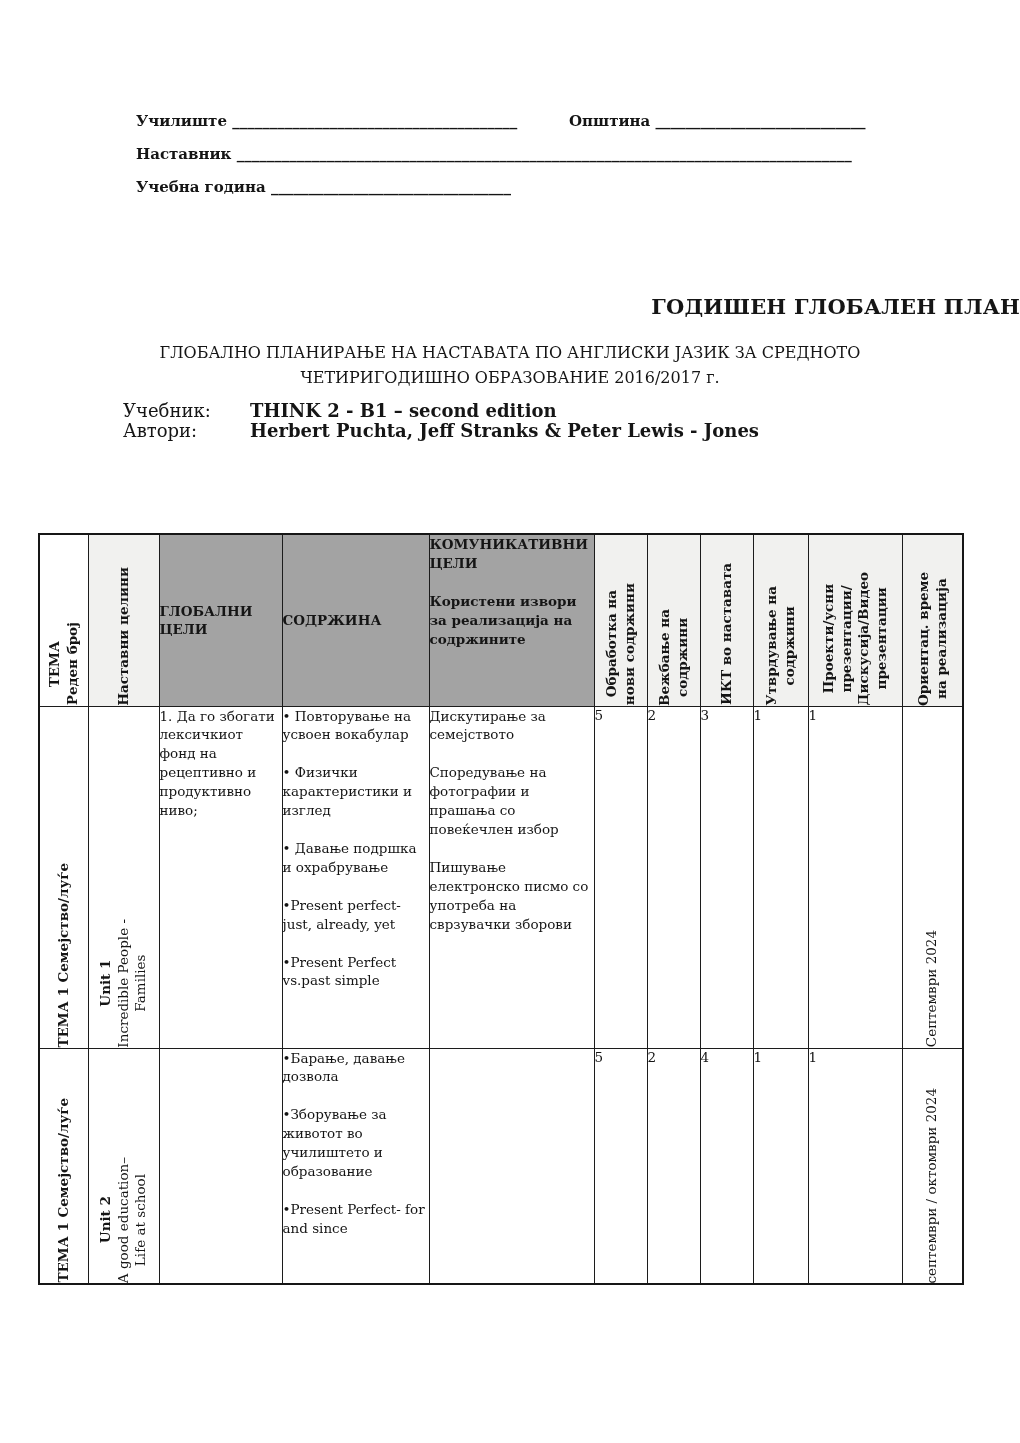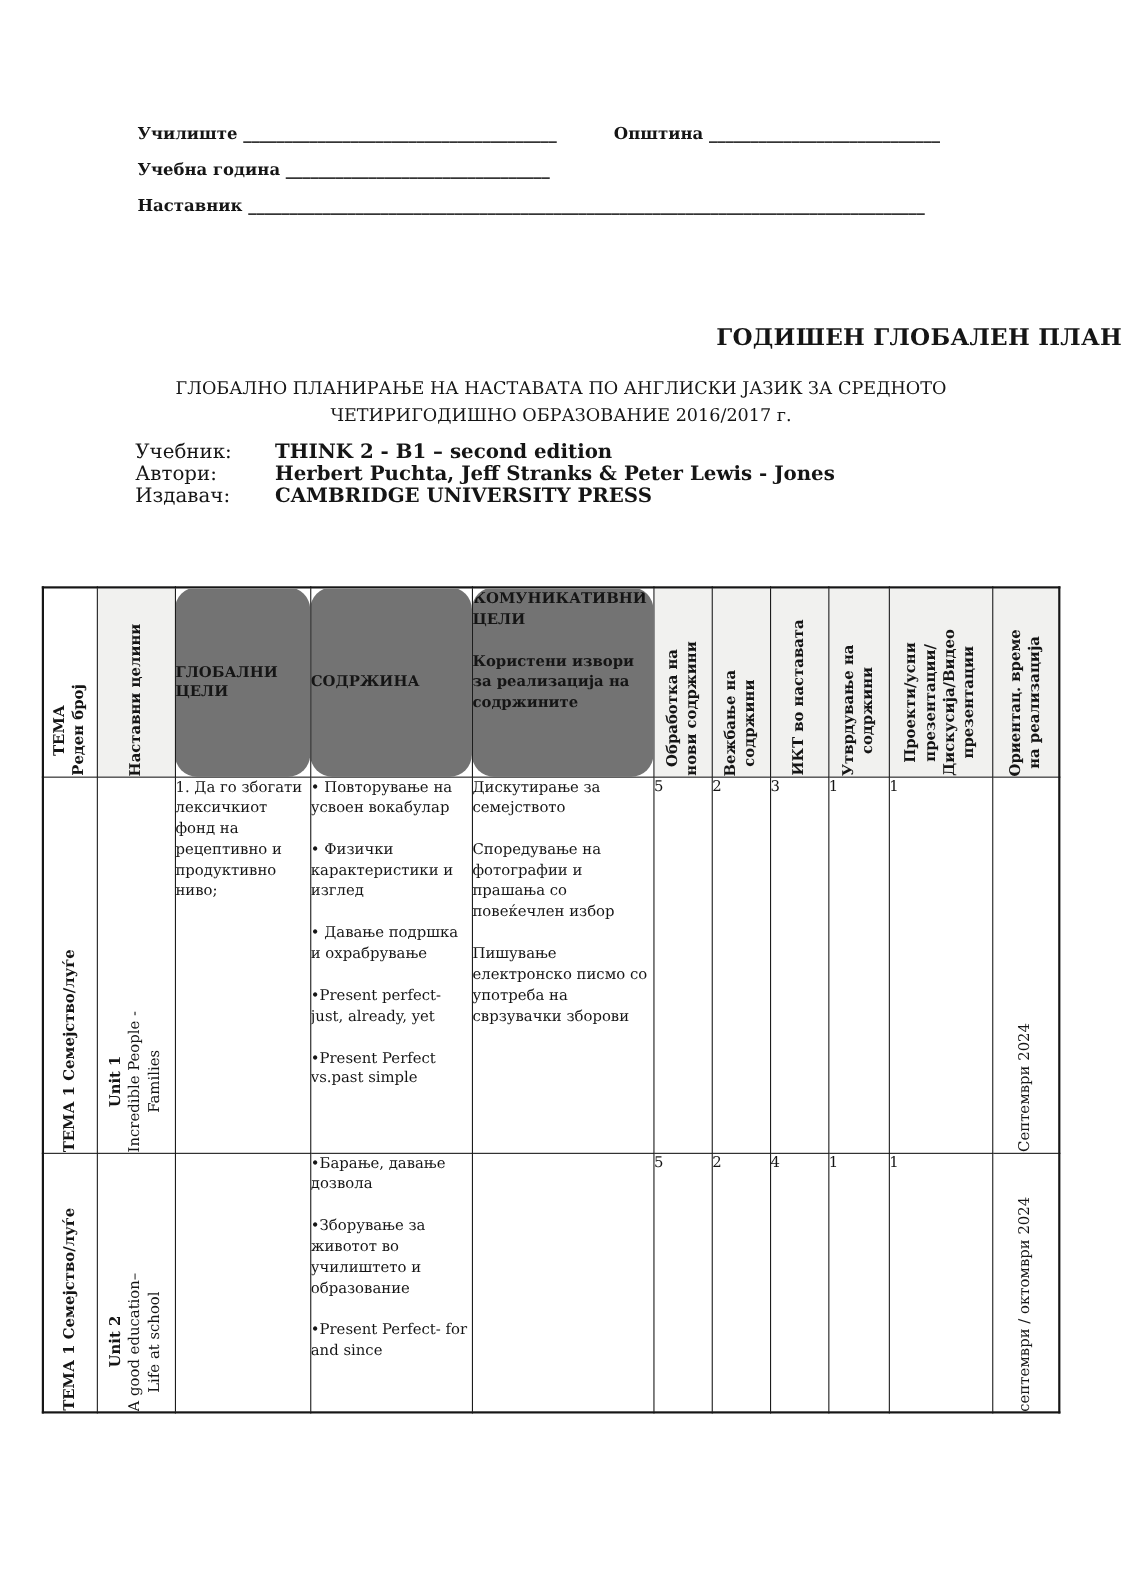--- a/index.html
+++ b/index.html
@@ -1,40 +1,40 @@
 <!DOCTYPE html>
 <html><head>
 <meta charset="utf-8">
 <style>
   html,body{margin:0;padding:0;}
   body{
     width:1020px;height:1443px;position:relative;background:#ffffff;color:#151515;
     font-family:"DejaVu Serif","Liberation Serif",serif;
   }
   
-  .form{position:absolute;left:125px;top:112px;font-size:15px;font-weight:bold;width:860px;}
+  .form{position:absolute;left:136px;top:112px;font-size:15px;font-weight:bold;width:860px;}
   .fline{position:relative;height:33px;white-space:nowrap;}
   .blank{font-weight:bold;letter-spacing:0;}
   .opstina-wrap{position:absolute;left:433px;top:0;}
   .director-wrap{margin-left:20px;}
   
   .title{position:absolute;left:0;top:294px;width:1020px;text-align:right;
          font-size:21px;font-weight:bold;letter-spacing:.2px;}
   .subtitle{position:absolute;left:110px;top:341px;width:800px;text-align:center;
             font-size:16px;line-height:1.55;}
   
   .book{position:absolute;left:123px;top:401px;font-size:18px;}
   .brow{display:flex;line-height:20px;}
   .blabel{width:127px;}
   .bvalue{font-weight:bold;}
   
   #plan{position:absolute;left:38px;top:533px;width:924px;border-collapse:collapse;
         table-layout:fixed;font-size:13.5px;border:2px solid #161616;}
   #plan th,#plan td{border:1.5px solid #1c1c1c;overflow:hidden;padding:0;}
-  .bg-dark{background:#737373;border-radius:20px;}
+  .bg-dark{background:#a3a3a3;}
   .bg-light{background:#f1f1ef;}
   .bg-white{background:#ffffff;}
   .hrow{height:172px;}
   .r1{height:342px;}
   .r2{height:236px;}
   
   .vcell{vertical-align:bottom;text-align:center;line-height:0;padding-bottom:6px;}
   .vtext{display:inline-block;writing-mode:vertical-rl;transform:rotate(180deg);
          line-height:1.3;vertical-align:bottom;font-size:13.5px;}
   .vtext div{white-space:nowrap;}
@@ -55,44 +55,40 @@
 <div class="form">
   <div class="fline">
     <span>Училиште</span>
     <span class="blank">______________________________________</span>
     <span class="opstina-wrap">
       <span>Општина</span>
       <span class="blank">____________________________</span>
     </span>
   </div>
   <div class="fline">
+    <span>Наставник</span>
+    <span class="blank">__________________________________________________________________________________</span>
+  </div>
+  <div class="fline">
     <span>Учебна година</span>
     <span class="blank">________________________________</span>
-  </div>
-  <div class="fline">
-    <span>Наставник</span>
-    <span class="blank">__________________________________________________________________________________</span>
   </div>
 </div>
 
 <div class="title">ГОДИШЕН ГЛОБАЛЕН ПЛАН</div>
 <div class="subtitle">ГЛОБАЛНО ПЛАНИРАЊЕ НА НАСТАВАТА ПО АНГЛИСКИ ЈАЗИК ЗА СРЕДНОТО ЧЕТИРИГОДИШНО ОБРАЗОВАНИЕ 2016/2017 г.</div>
 
 <div class="book">
   <div class="brow">
     <span class="blabel">Учебник:</span>
     <span class="bvalue">THINK 2  - B1 – second edition</span>
   </div>
   <div class="brow">
     <span class="blabel">Автори:</span>
     <span class="bvalue">Herbert Puchta, Jeff Stranks &amp; Peter Lewis - Jones</span>
-  </div>
-  <div class="brow">
-    <span class="blabel">Издавач:</span>
-    <span class="bvalue">CAMBRIDGE UNIVERSITY PRESS</span>
   </div>
 </div>
 
 <table id="plan">
   <colgroup>
     <col style="width:49px">
       <col style="width:71px">
       <col style="width:123px">
     <col style="width:147px">
       <col style="width:165px">

